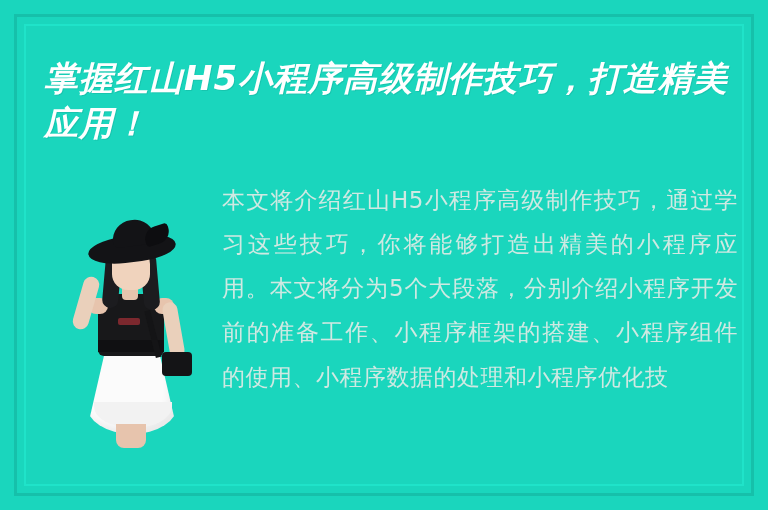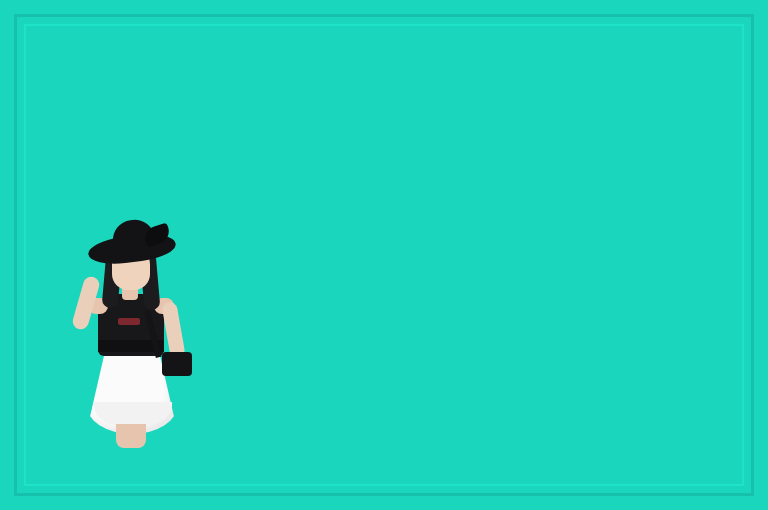--- a/index.html
+++ b/index.html
@@ -255,20 +255,21 @@
   }
 </style>
 </head>
 <body>
 
 <div class="poster">
 
   <div class="frame-outer"></div>
   <div class="frame-inner"></div>
 
+  <div class="title">掌握红山H5小程序高级制作技巧，打造精美应用！</div>
 
   <div class="figure">
     <div class="fig-skirt"></div>
     <div class="fig-skirt2"></div>
     <div class="fig-legs"></div>
     <div class="fig-body"></div>
     <div class="fig-waist"></div>
     <div class="fig-logo"></div>
     <div class="fig-shoulder-l"></div>
     <div class="fig-shoulder-r"></div>
@@ -278,14 +279,15 @@
     <div class="fig-hair-l"></div>
     <div class="fig-hair-r"></div>
     <div class="fig-head"></div>
     <div class="fig-hat-brim"></div>
     <div class="fig-hat-crown"></div>
     <div class="fig-hat-bow"></div>
     <div class="fig-bag-strap"></div>
     <div class="fig-bag"></div>
   </div>
 
+  <div class="body-text">本文将介绍红山H5小程序高级制作技巧，通过学习这些技巧，你将能够打造出精美的小程序应用。本文将分为5个大段落，分别介绍小程序开发前的准备工作、小程序框架的搭建、小程序组件的使用、小程序数据的处理和小程序优化技</div>
 
 </div>
 
 </body></html>

